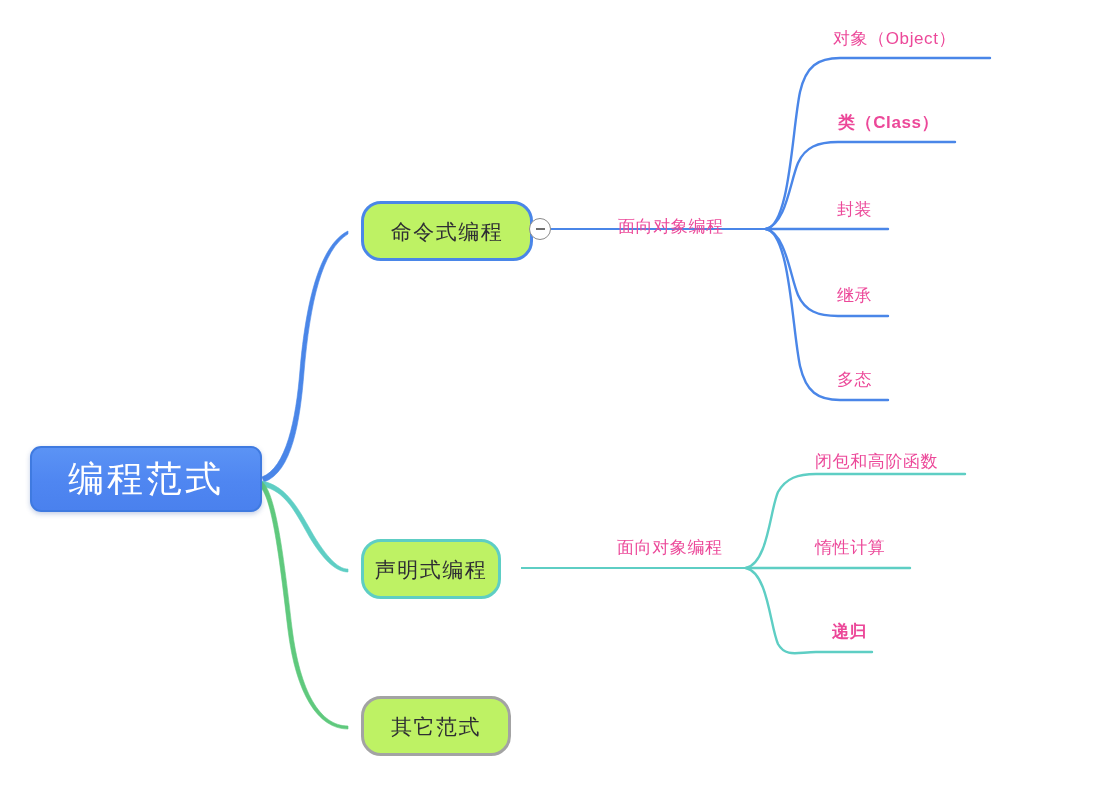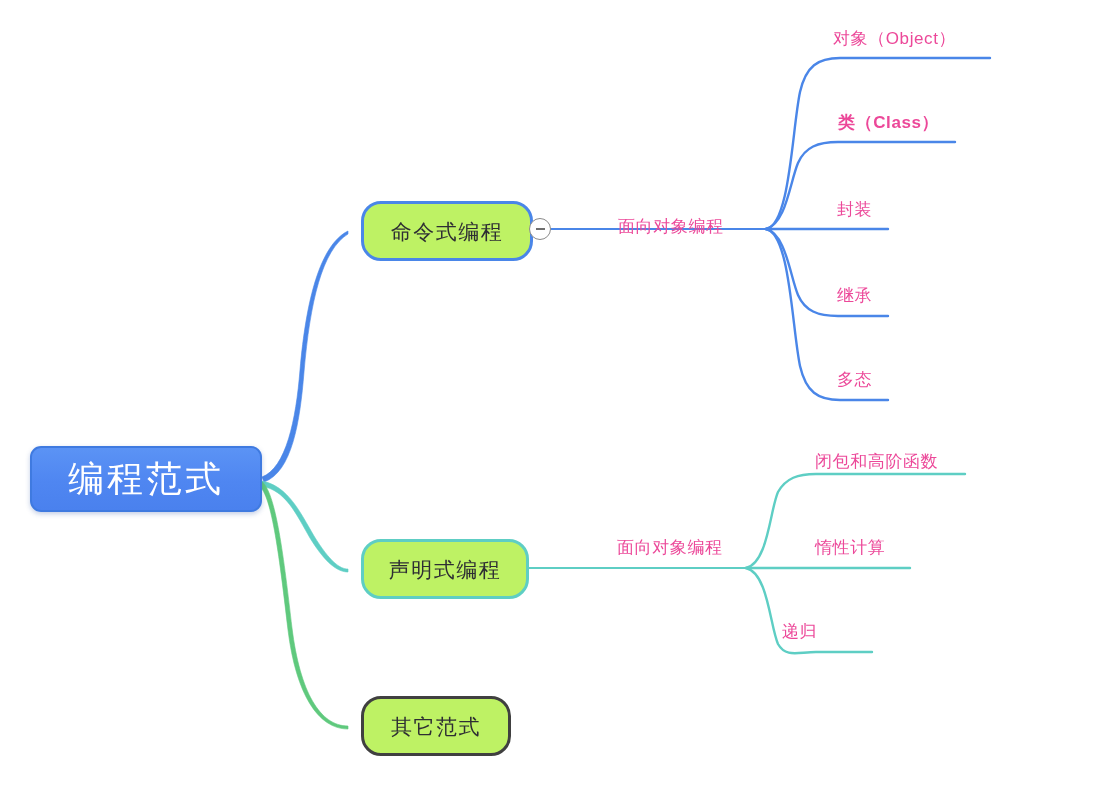--- a/index.html
+++ b/index.html
@@ -72,30 +72,30 @@
   #node-imperative {
     left: 348px;
     top: 201px;
     width: 172px;
     height: 60px;
     border: 3px solid #4a86e8;
   }
   #node-declarative {
     left: 348px;
     top: 539px;
-    width: 168px;
+    width: 140px;
     height: 60px;
     border: 3px solid #5ecec4;
   }
   #node-other {
     left: 348px;
     top: 696px;
     width: 150px;
     height: 60px;
-    border: 3px solid #404040;
+    border: 3px solid #a3a3a3;
   }
 
   
   .collapse-toggle {
     position: absolute;
     left: 529px;
     top: 218px;
     width: 22px;
     height: 22px;
     box-sizing: border-box;
@@ -224,15 +224,15 @@
   <div class="text-node leaf-label" style="left:837px; top:201px;">封装</div>
 
   <div class="text-node leaf-label" style="left:837px; top:287px;font-family:Liberation Serif, serif;">继承</div>
 
   <div class="text-node leaf-label" style="left:837px; top:371px;">多态</div>
 
   <div class="text-node leaf-label" style="left:815px; top:453px;">闭包和高阶函数</div>
 
   <div class="text-node leaf-label" style="left:815px; top:539px;">惰性计算</div>
 
-  <div class="text-node leaf-label" style="left:782px; top:623px;">递归</div>
+  <div class="text-node leaf-label" style="left:832px; top:623px;font-weight:bold;">递归</div>
 
 </div>
 
 </body></html>

